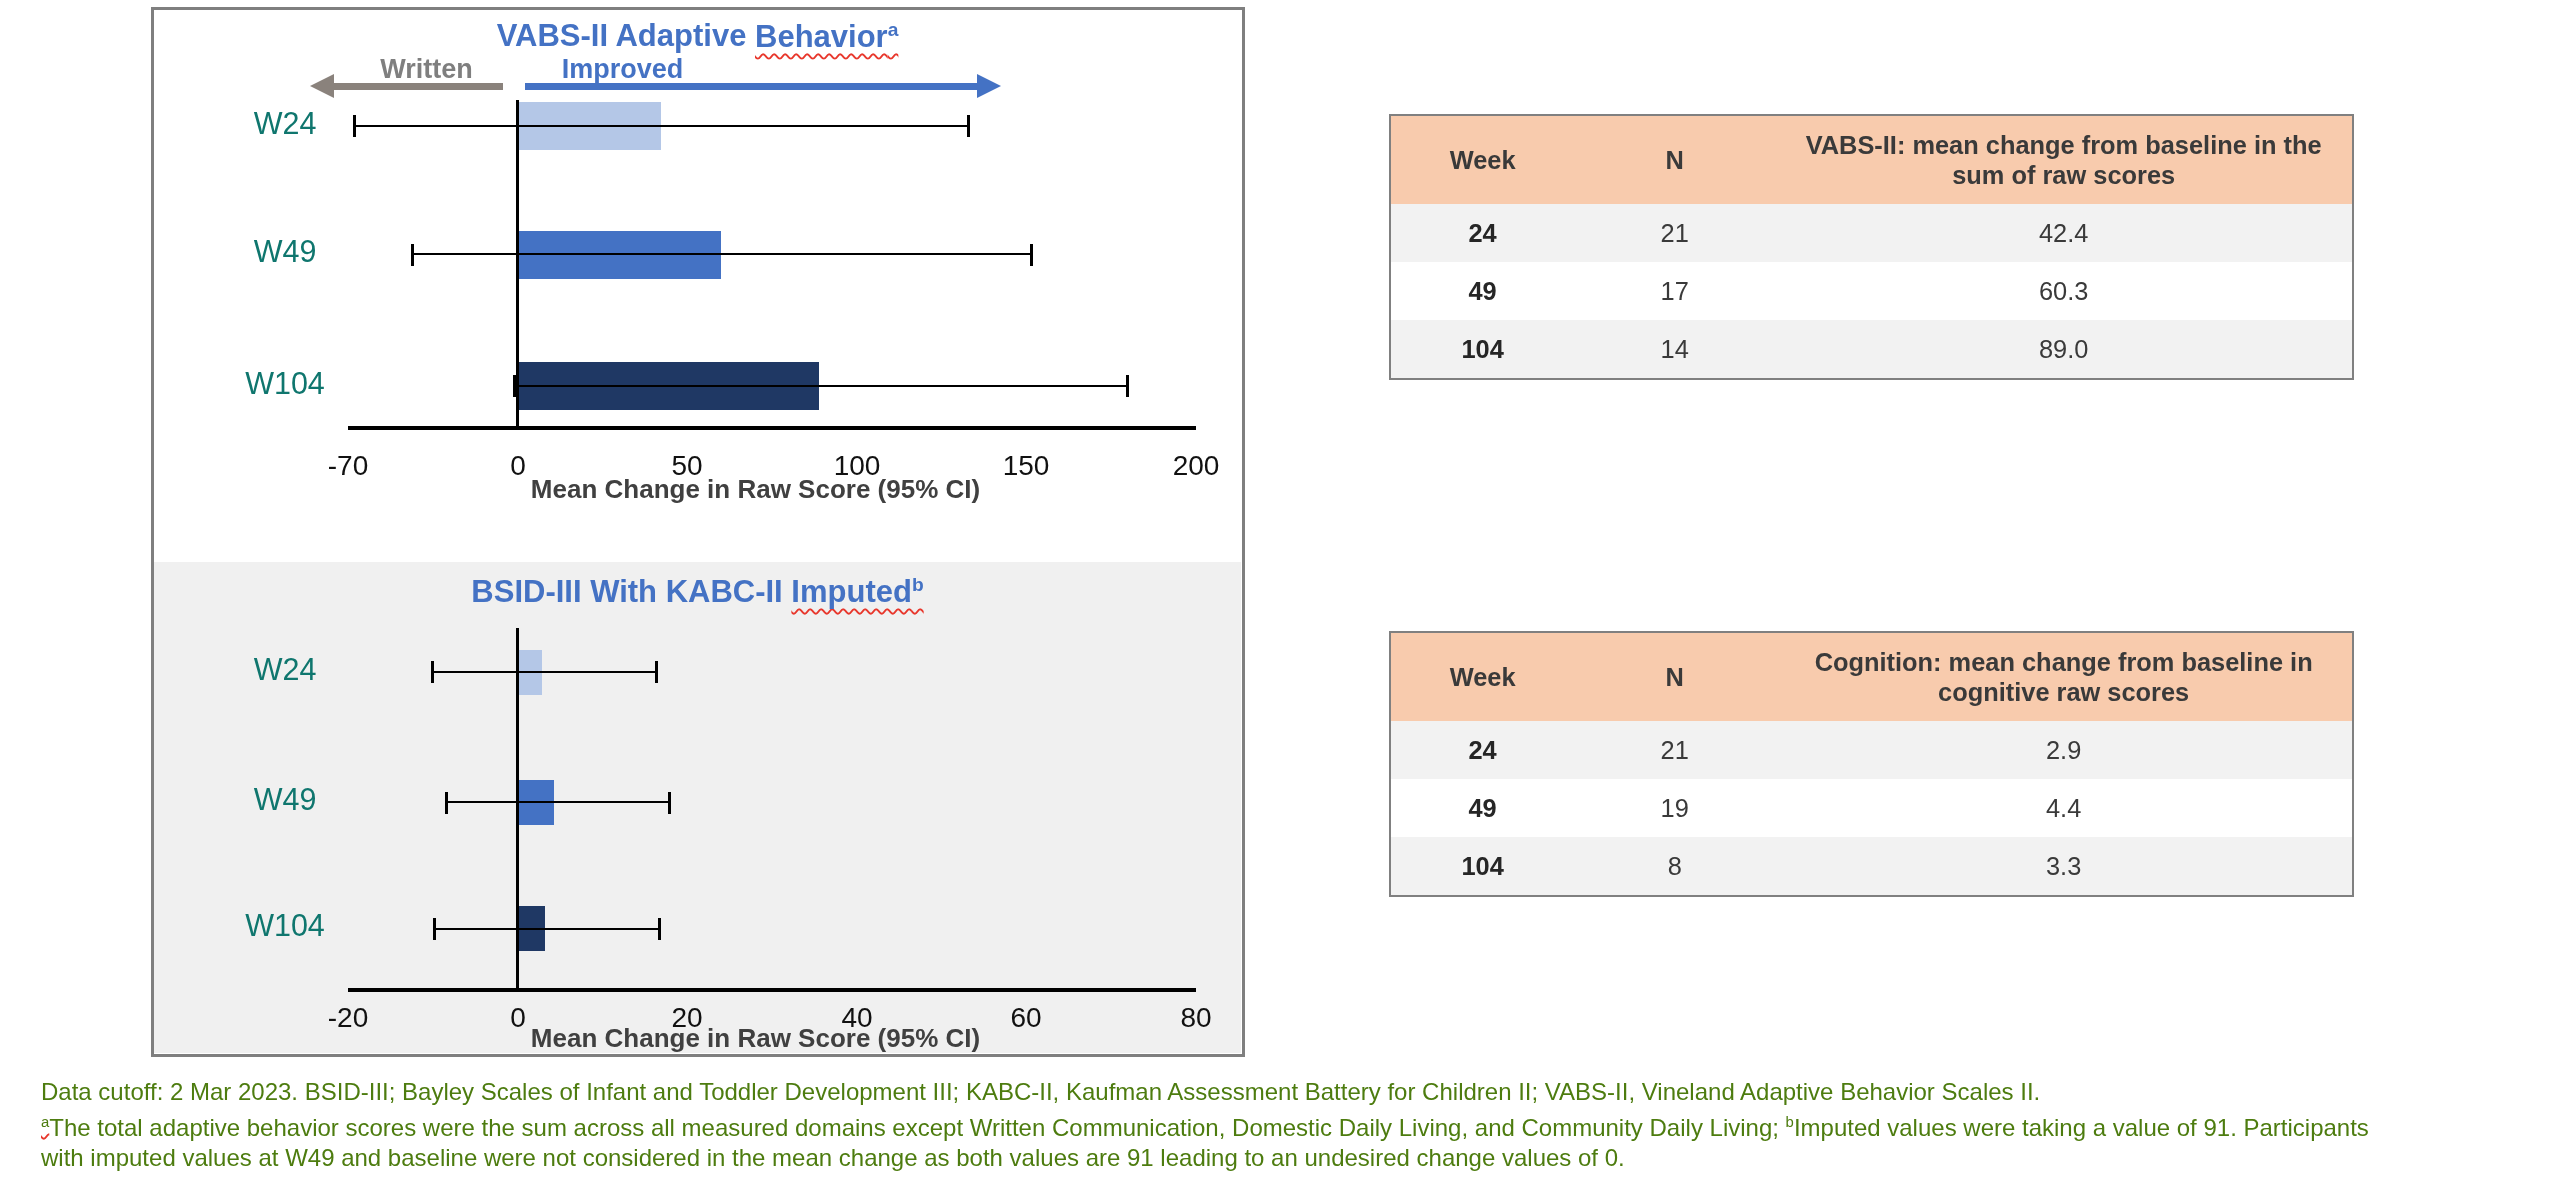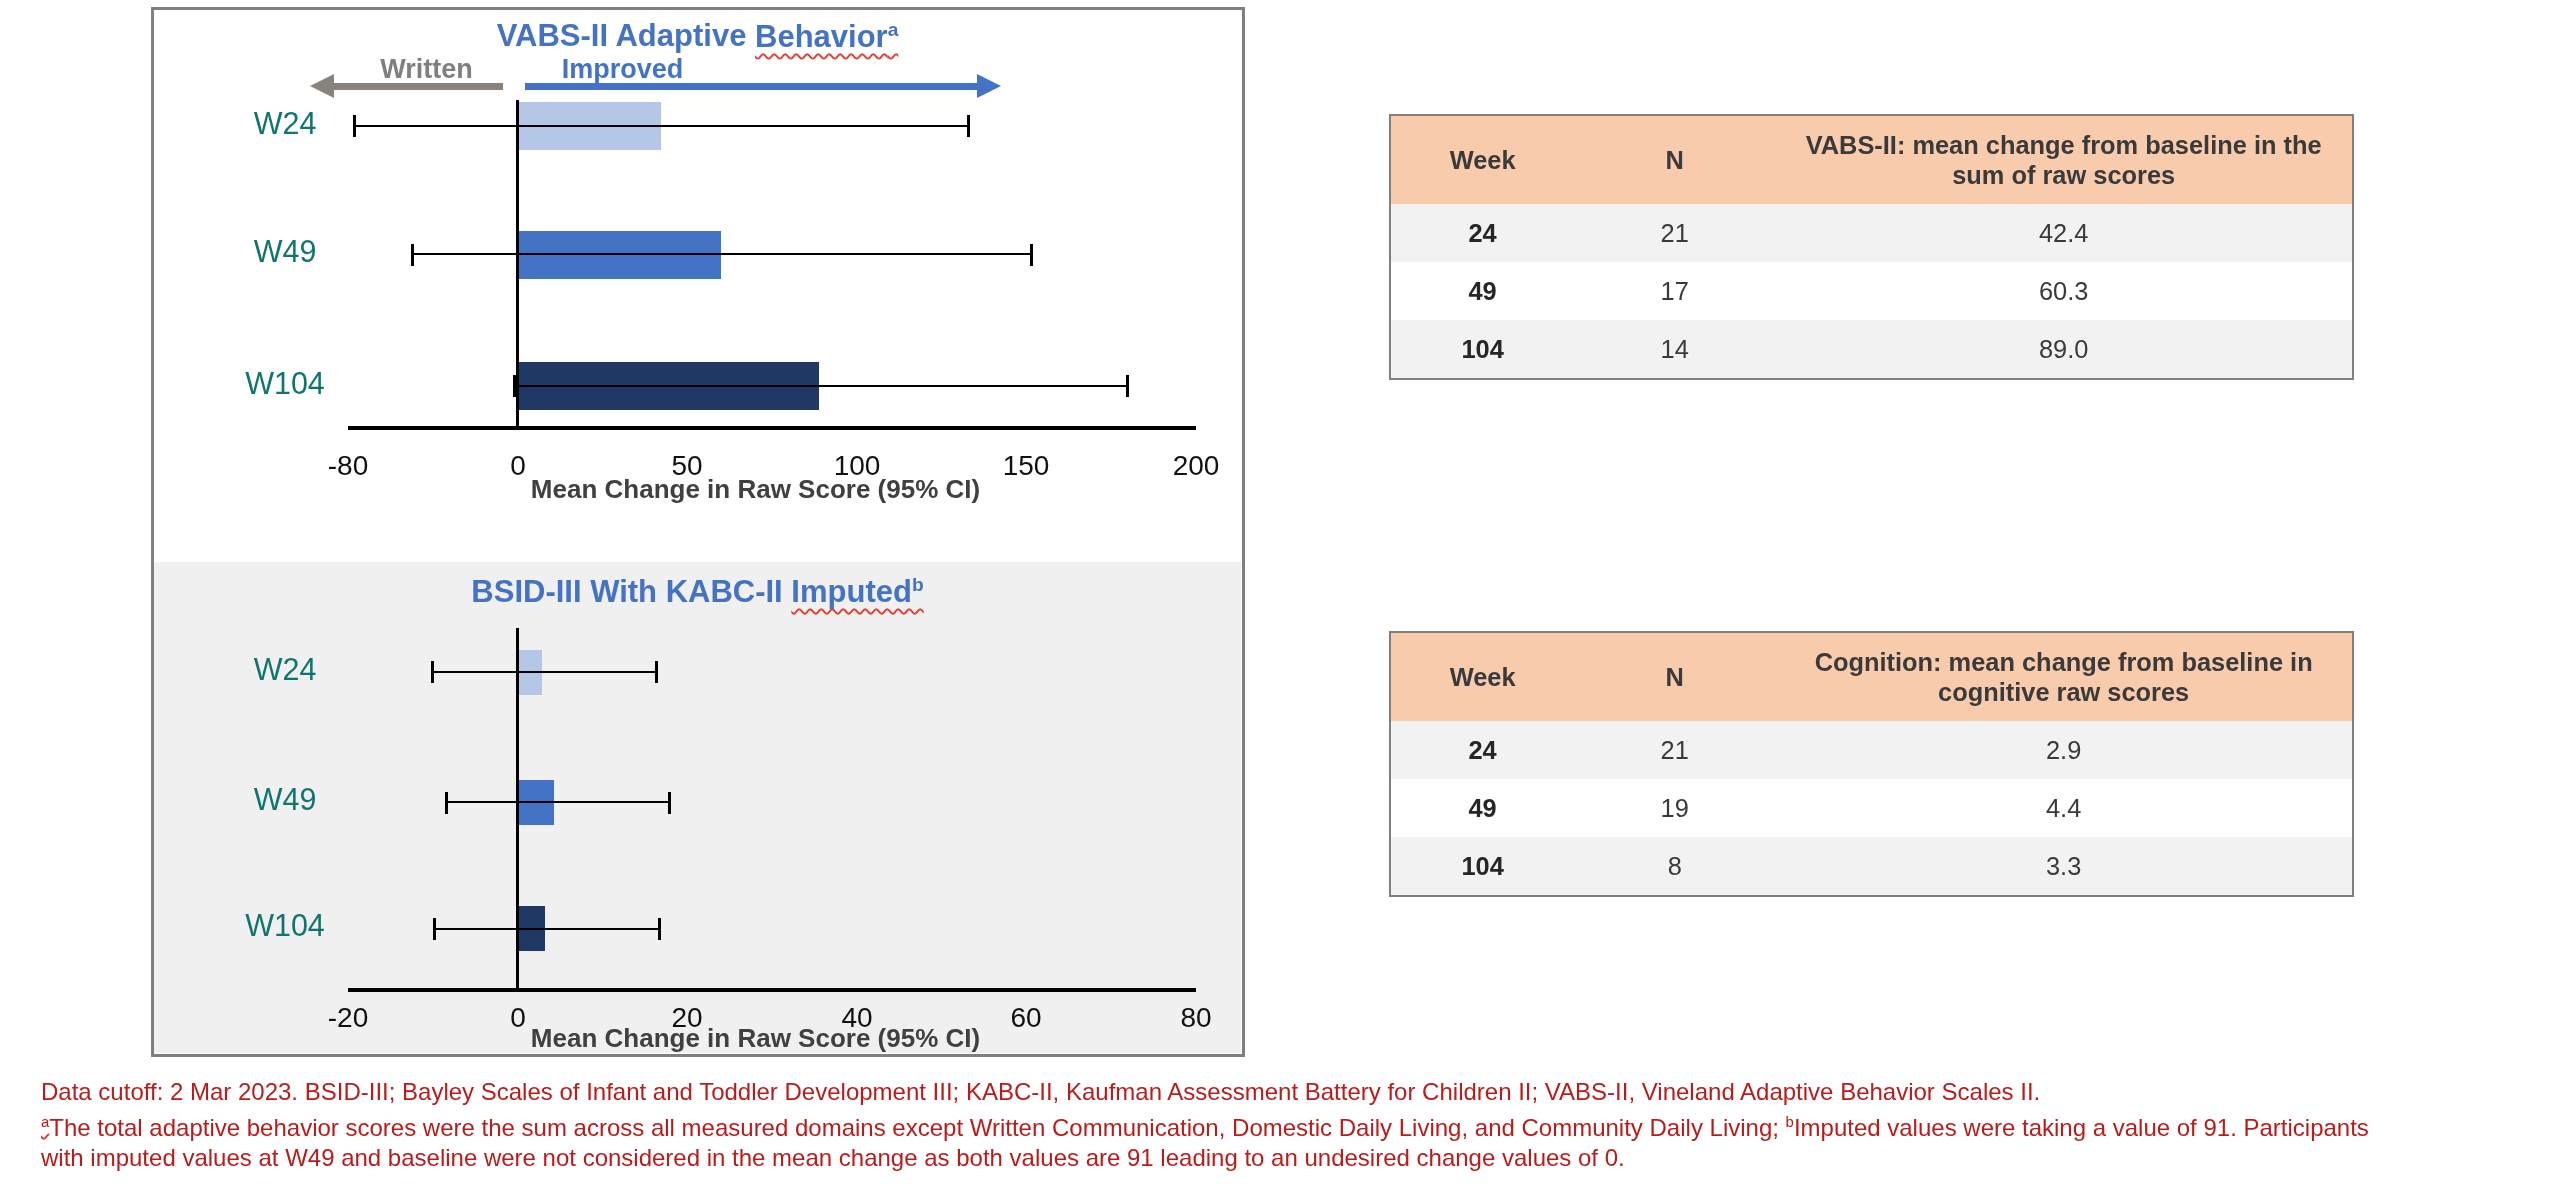--- a/index.html
+++ b/index.html
@@ -49,21 +49,21 @@
   .data-table th{background:#f8cbad;height:88px;font-weight:bold;font-size:25.4px;color:#3a3a3a;
                  text-align:center;vertical-align:middle;line-height:1.2;padding:0 12px;}
   .data-table td{height:56px;font-size:25.4px;color:#3a3a3a;text-align:center;vertical-align:middle;}
   .data-table tbody tr:nth-child(odd) td{background:#f2f2f2;}
   .data-table tbody tr:nth-child(even) td{background:#ffffff;}
   .data-table td.wk{font-weight:bold;color:#262626;}
   .col-week{width:18%;}.col-n{width:20%;}.col-val{width:62%;}
 
   
   #footnote{position:absolute;left:41px;top:1077px;width:2519px;font-size:24px;
-            line-height:30px;color:#b91c1c;}
+            line-height:30px;color:#4d7c0f;}
   .fn-line{white-space:nowrap;}
 </style>
 </head>
 <body>
 
 <div id="page">
 
   <div id="chart-box">
     <div id="panel-bottom"></div>
 
@@ -92,21 +92,21 @@
       <div class="row-label" style="left: 59px; top: 96px;">W24</div>
       <div class="err-line" style="left: 258px; top: 243px; width: 619px; height: 2.5px;"></div>
       <div class="err-cap" style="left: 257px; top: 234px; width: 2.5px; height: 22px;"></div>
       <div class="err-cap" style="left: 876px; top: 234px; width: 2.5px; height: 22px;"></div>
       <div class="row-label" style="left: 59px; top: 224px;">W49</div>
       <div class="err-line" style="left: 360px; top: 375px; width: 614px; height: 2.5px;"></div>
       <div class="err-cap" style="left: 359px; top: 365px; width: 2.5px; height: 22px;"></div>
       <div class="err-cap" style="left: 972px; top: 365px; width: 2.5px; height: 22px;"></div>
       <div class="row-label" style="left: 59px; top: 356px;">W104</div>
       <div class="axis-line" style="left: 194px; top: 416px; width: 848px; height: 4.2px;"></div>
-      <div class="tick-label" style="left: 143px; top: 440px;">-80</div>
+      <div class="tick-label" style="left: 143px; top: 440px;">-70</div>
       <div class="tick-label" style="left: 313px; top: 440px;">0</div>
       <div class="tick-label" style="left: 482px; top: 440px;">50</div>
       <div class="tick-label" style="left: 652px; top: 440px;">100</div>
       <div class="tick-label" style="left: 821px; top: 440px;">150</div>
       <div class="tick-label" style="left: 991px; top: 440px;">200</div>
       <div class="bar" style="left: 363px; top: 640px; width: 24.6px; height: 45px; background: rgb(180, 199, 231);"></div>
       <div class="bar" style="left: 363px; top: 770px; width: 37px; height: 45px; background: rgb(68, 114, 196);"></div>
       <div class="bar" style="left: 363px; top: 896px; width: 28px; height: 45px; background: rgb(31, 56, 100);"></div>
       <div class="vline" style="left: 362px; top: 618px; width: 2.5px; height: 362px;"></div>
       <div class="err-line" style="left: 279px; top: 661px; width: 224px; height: 2.5px;"></div>

